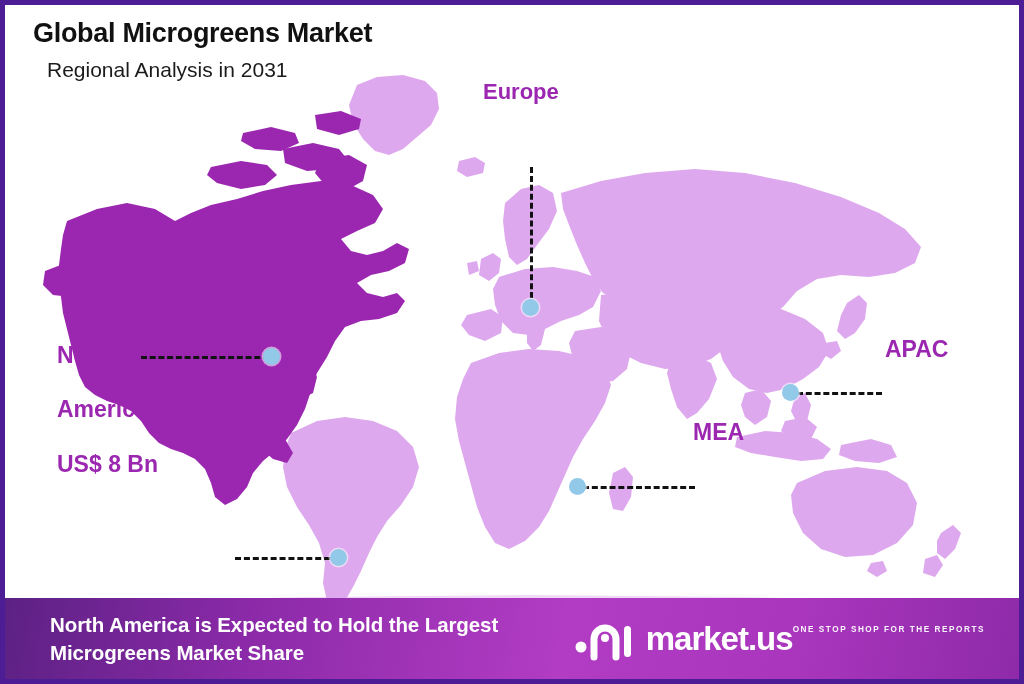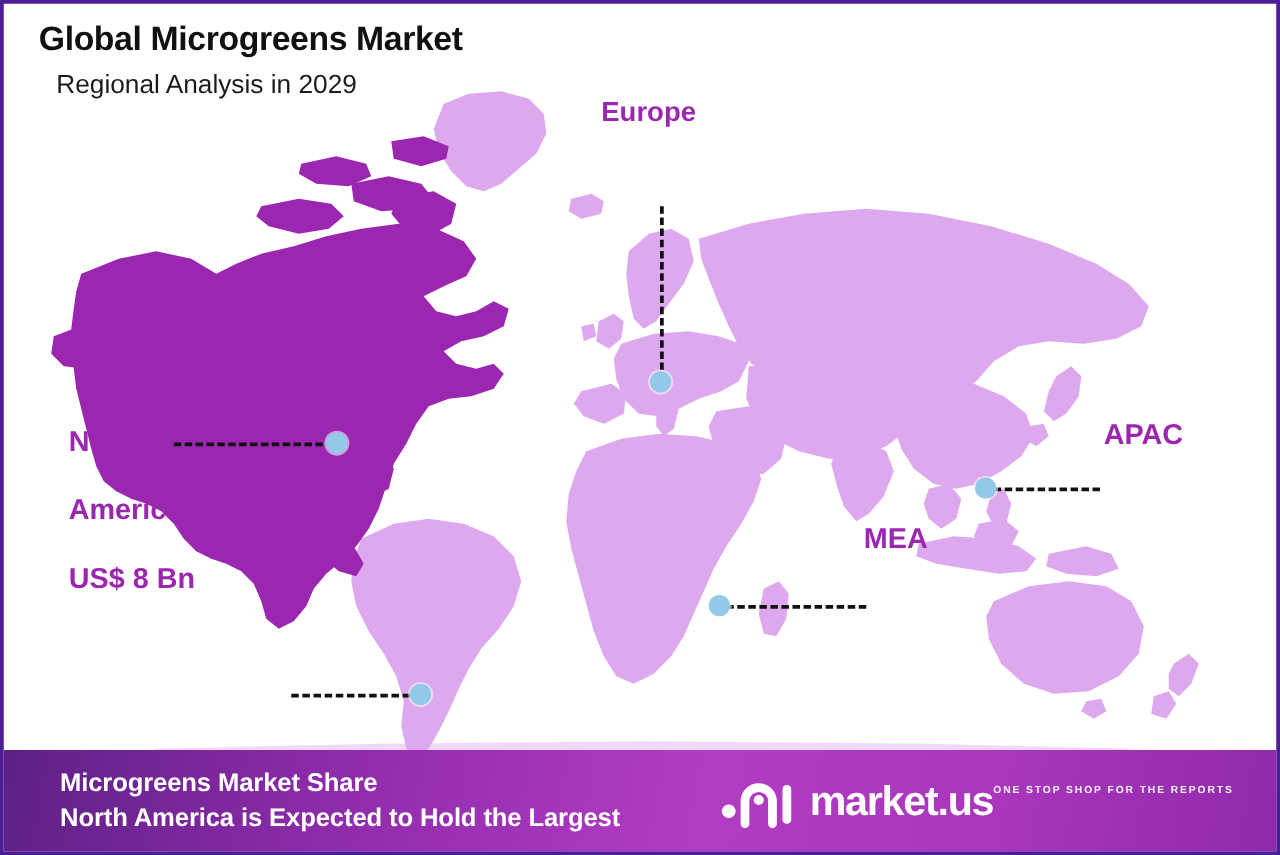--- a/index.html
+++ b/index.html
@@ -8,21 +8,21 @@
     background: #ffffff;
   }
   #page {
     position: relative;
     width: 1024px;
     height: 684px;
     overflow: hidden;
     background: #ffffff;
     font-family: "Liberation Sans", sans-serif;
     box-sizing: border-box;
-    border: 3px solid #4c1d95;
+    border: 5px solid #4c1d95;
   }
 
   
   #header {
     position: absolute;
     left: 0; top: 0;
     width: 100%;
     padding: 14px 0 0 28px;
     box-sizing: border-box;
     z-index: 40;
@@ -155,21 +155,21 @@
     opacity: 0.95;
   }
 </style>
 </head>
 <body>
 
 <div id="page">
 
   <div id="header">
     <div id="title">Global Microgreens Market</div>
-    <div id="subtitle">Regional Analysis in 2029</div>
+    <div id="subtitle">Regional Analysis in 2031</div>
   </div>
 
   <div id="map-wrap">
     <svg id="worldmap" viewBox="0 0 1024 545" xmlns="http://www.w3.org/2000/svg">
       <g fill="#dea8ee">
 
         <path d="M352 22 L372 14 L398 12 L420 18 L432 30 L434 46 L426 62 L412 74 L398 86 L384 92 L370 88 L358 76 L348 60 L344 42 Z"></path>
 
         <path d="M454 98 L470 94 L480 100 L478 110 L462 114 L452 108 Z"></path>
 
@@ -257,22 +257,22 @@
     <span class="ln">America</span>
     <span class="ln">US$ 8 Bn</span>
   </div>
 
   <div class="region-label" id="label-europe">Europe</div>
   <div class="region-label" id="label-apac">APAC</div>
   <div class="region-label" id="label-mea">MEA</div>
 
   <div id="footer">
     <div id="footer-text">
+      <span class="ln">North America is Expected to Hold the Largest</span>
       <span class="ln">Microgreens Market Share</span>
-      <span class="ln">North America is Expected to Hold the Largest</span>
     </div>
 
     <div id="logo">
       <svg id="logo-mark" width="62" height="44" viewBox="0 0 62 44">
         <circle cx="7" cy="30" r="5.5" fill="#ffffff"></circle>
         <path d="M20 40 L20 22 A11 11 0 0 1 42 22 L42 40" fill="none" stroke="#ffffff" stroke-width="7" stroke-linecap="round"></path>
         <circle cx="31" cy="21" r="4" fill="#ffffff"></circle>
         <rect x="50" y="9" width="7" height="31" rx="3.5" fill="#ffffff"></rect>
       </svg>
       <div id="logo-words">

